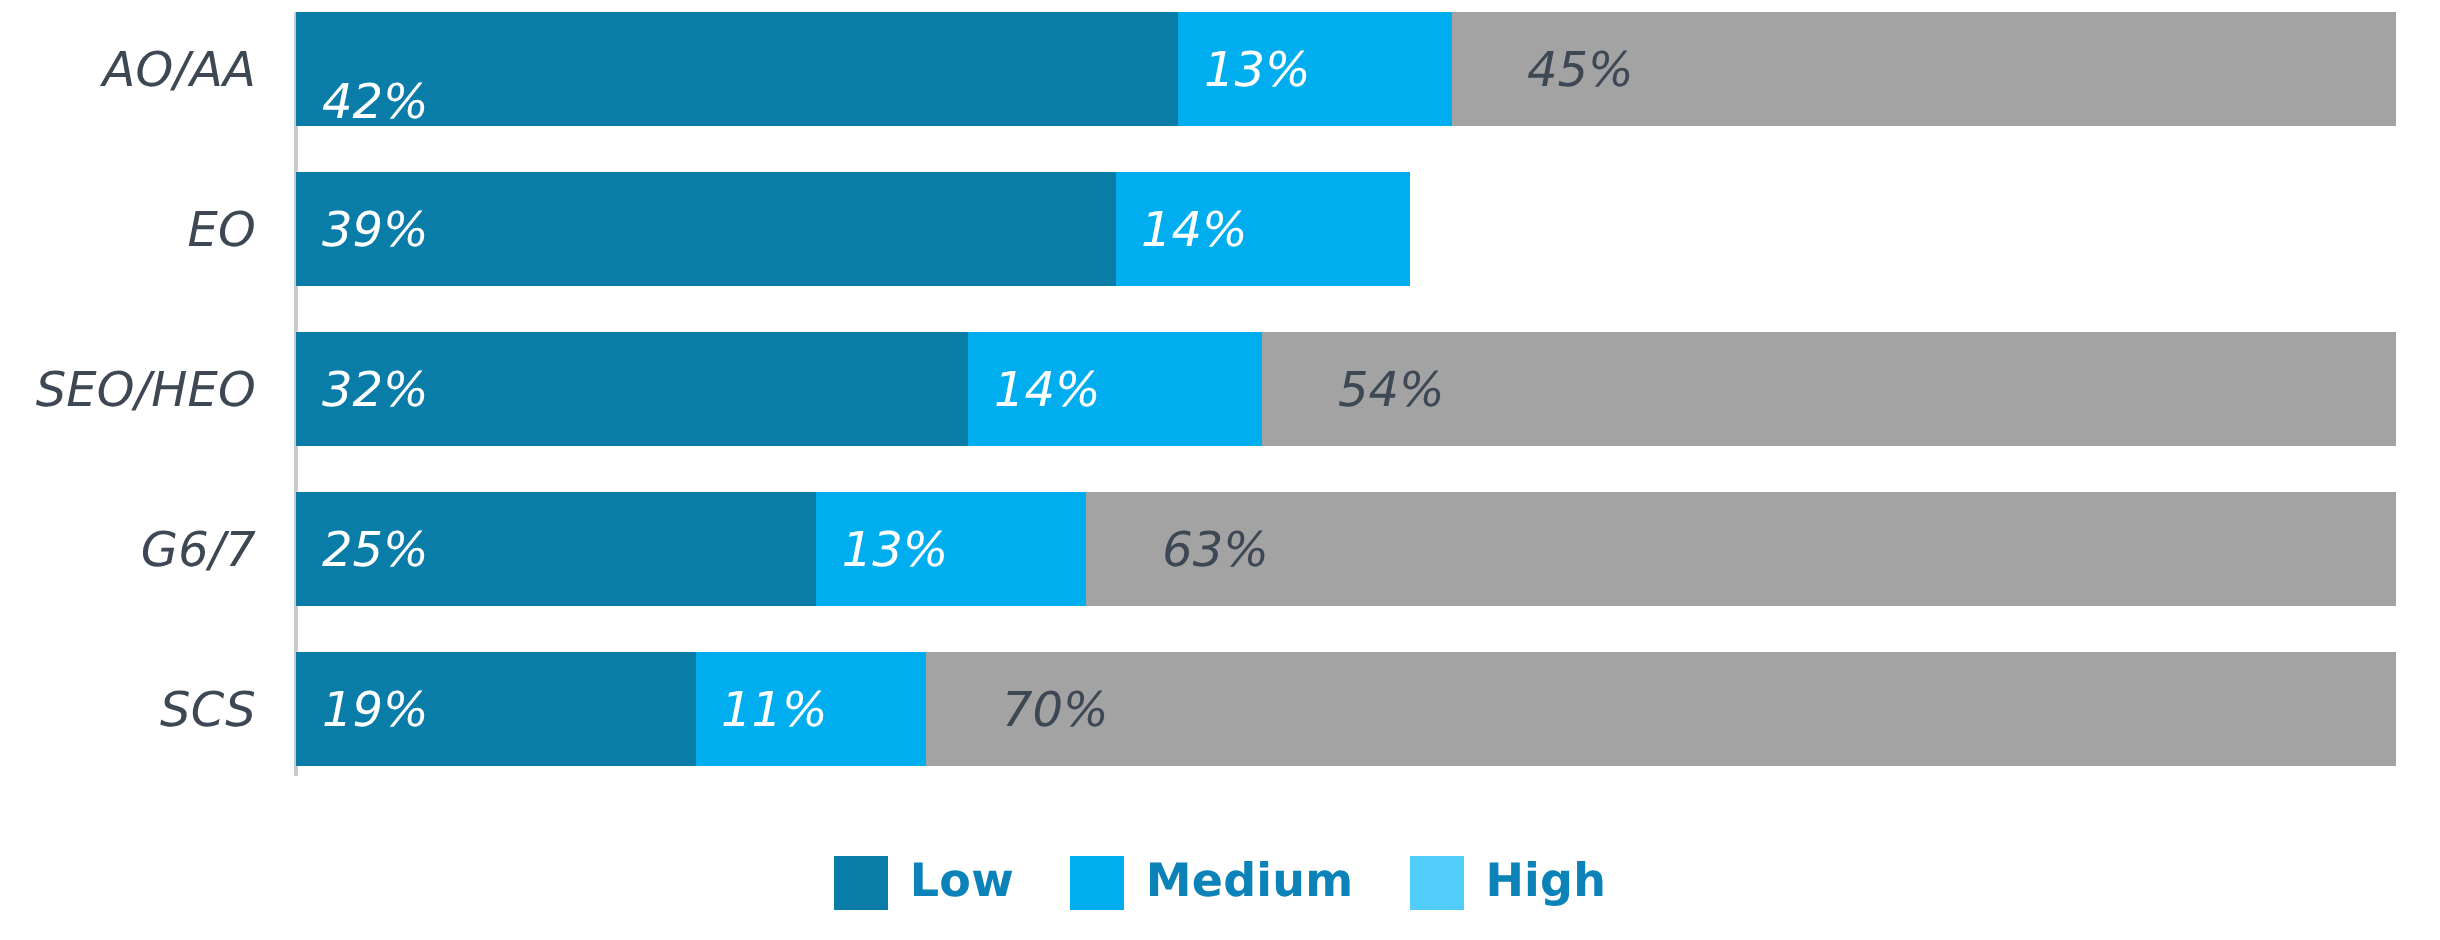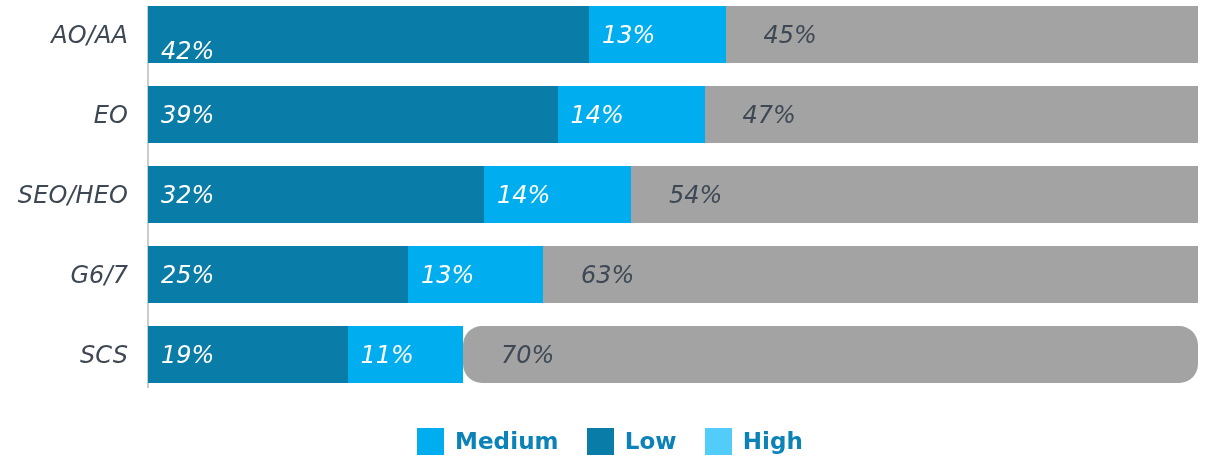--- a/index.html
+++ b/index.html
@@ -142,23 +142,20 @@
         </div>
         <div class="row" style="top: 86px;">
           <div class="row-label">EO</div>
           <div class="bar">
             <div class="seg seg-low" style="width: 39%;">
               <span class="seg-label">39%</span>
             </div>
             <div class="seg seg-med" style="width: 14%;">
               <span class="seg-label">14%</span>
             </div>
-            <div class="seg seg-high" style="width: 47%;">
-              <span class="seg-label">47%</span>
-            </div>
           </div>
         </div>
         <div class="row" style="top: 166px;">
           <div class="row-label">SEO/HEO</div>
           <div class="bar">
             <div class="seg seg-low" style="width: 32%;">
               <span class="seg-label">32%</span>
             </div>
             <div class="seg seg-med" style="width: 14%;">
               <span class="seg-label">14%</span>
@@ -184,36 +181,36 @@
         </div>
         <div class="row" style="top: 326px;">
           <div class="row-label">SCS</div>
           <div class="bar">
             <div class="seg seg-low" style="width: 19%;">
               <span class="seg-label">19%</span>
             </div>
             <div class="seg seg-med" style="width: 11%;">
               <span class="seg-label">11%</span>
             </div>
-            <div class="seg seg-high" style="width: 70%; border-radius: 19px;">
+            <div class="seg seg-high" style="width: 70%;">
               <span class="seg-label">70%</span>
             </div>
           </div>
         </div>
       </div>
   </div>
 
   <div class="legend" id="legend">
+      <div class="legend-item">
+        <span class="legend-swatch" style="background: rgb(10, 124, 168);"></span>
+        <span class="legend-text" style="color: rgb(11, 130, 184);">Low</span>
+      </div>
       <div class="legend-item">
         <span class="legend-swatch" style="background: rgb(0, 174, 239);"></span>
         <span class="legend-text" style="color: rgb(11, 130, 184);">Medium</span>
       </div>
       <div class="legend-item">
-        <span class="legend-swatch" style="background: rgb(10, 124, 168);"></span>
-        <span class="legend-text" style="color: rgb(11, 130, 184);">Low</span>
-      </div>
-      <div class="legend-item">
         <span class="legend-swatch" style="background: rgb(82, 205, 249);"></span>
         <span class="legend-text" style="color: rgb(11, 130, 184);">High</span>
       </div>
     </div>
 
 </div>
 
 </body></html>

